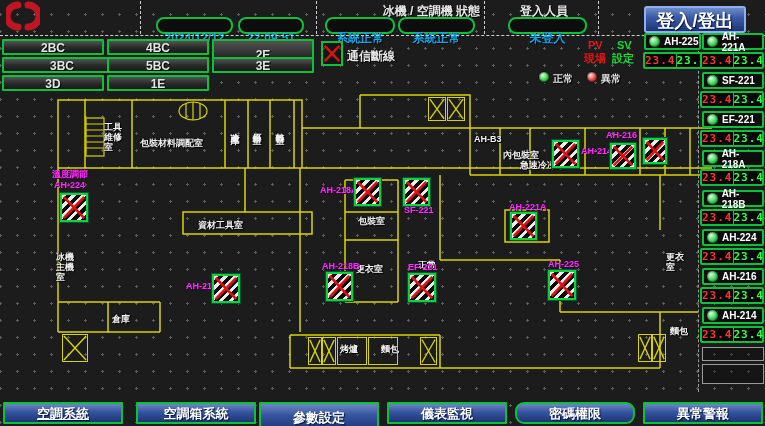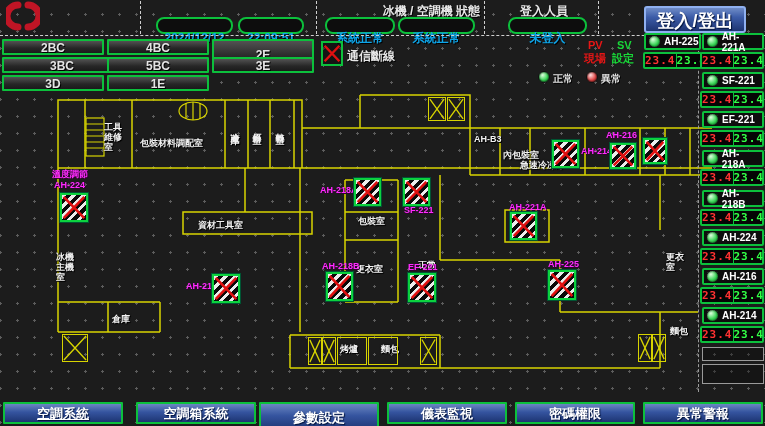--- a/index.html
+++ b/index.html
@@ -382,17 +382,17 @@
     </div>
 
   <div class="abs empty-slot" style="left:702px;top:347px;width:62px;height:14px;"></div>
   <div class="abs empty-slot" style="left:702px;top:364px;width:62px;height:20px;"></div>
 
   <div>
     <button class="abs nav-btn" style="left:3px;top:402px;width:120px;height:22px;text-decoration:underline;">空調系統</button>
     <button class="abs nav-btn" style="left:136px;top:402px;width:120px;height:22px;">空調箱系統</button>
     <button class="abs nav-btn" style="left:259px;top:402px;width:120px;height:30px;">參數設定</button>
     <button class="abs nav-btn" style="left:387px;top:402px;width:120px;height:22px;">儀表監視</button>
-    <button class="abs nav-btn" style="left:515px;top:402px;width:120px;height:22px;">密碼權限</button>
+    <button class="abs nav-btn" style="left:515px;top:402px;width:120px;height:22px;border-radius:9px;">密碼權限</button>
     <button class="abs nav-btn" style="left:643px;top:402px;width:120px;height:22px;">異常警報</button>
   </div>
 
 </div>
 
 </body></html>

